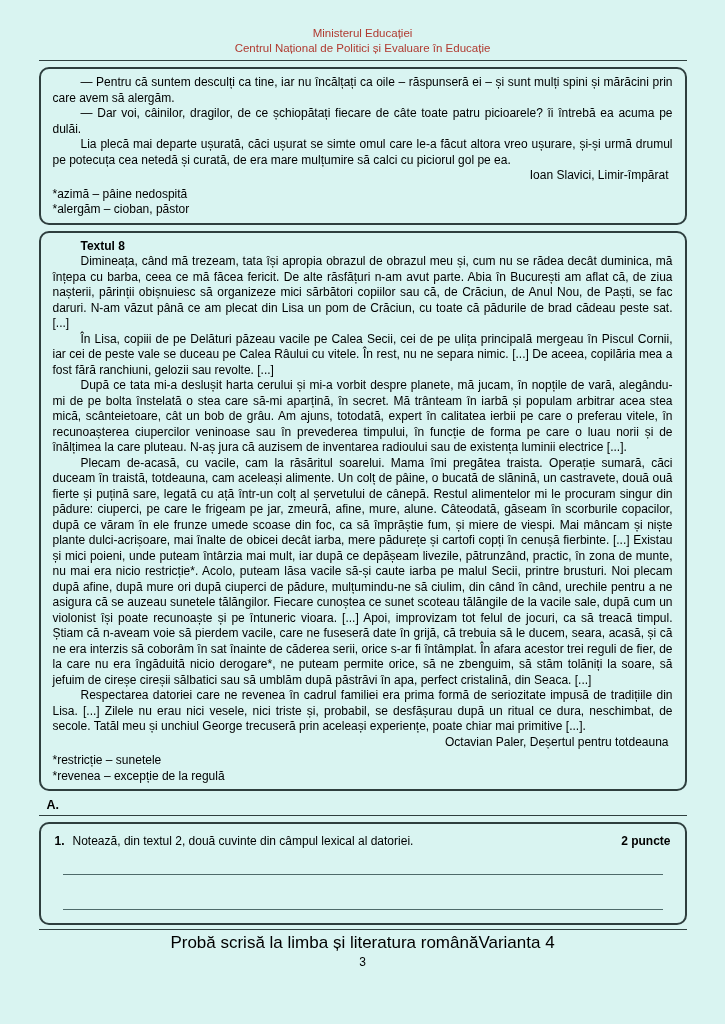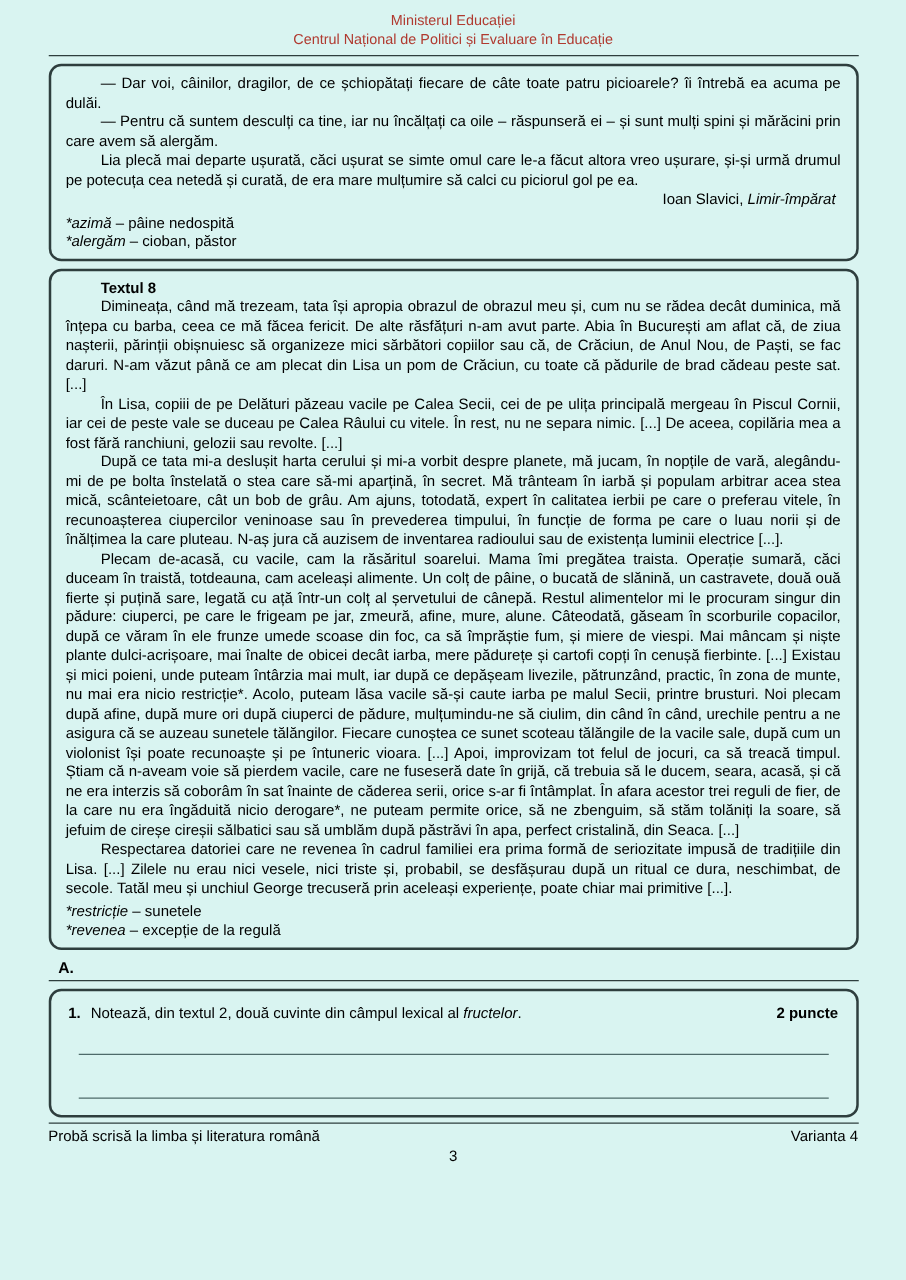--- a/index.html
+++ b/index.html
@@ -12,21 +12,21 @@
   }
   *{box-sizing:border-box;}
   html,body{margin:0;padding:0;}
   body{
     width:725px;height:1024px;overflow:hidden;
     background:var(--page-bg);
     color:var(--text);
     font-family:"Liberation Sans", sans-serif;
     font-size:12px;
   }
-  .page{width:648px;margin:0 auto;padding-top:10px;}
+  .page{width:648px;margin:16px auto;padding-top:10px;}
 
   
   .doc-header{
     text-align:center;
     color:var(--header-text);
     font-size:11.5px;
     line-height:15px;
   }
   .hline{border-top:1.5px solid var(--rule);margin-top:4px;}
 
@@ -34,21 +34,21 @@
   .textbox{
     border:2px solid var(--border);
     border-radius:10px;
     margin-top:6px;
     padding:6px 12px 5px 12px;
     text-align:justify;
     line-height:15.5px;
   }
   .para{margin:0;text-indent:28px;}
   .bold{font-weight:bold;}
-  .it{font-style:italic;text-align:right;}
+  .it{text-align:right;}
   .author{text-align:right;padding-right:4px;margin-top:0;}
   .footnotes{margin-top:3px;text-align:left;line-height:15.5px;}
   .fn-row{display:flex;}
   .fn-half{width:50%;}
 
   
   .section-a{
     font-weight:bold;
     font-size:12.5px;
     padding:4px 0 3px 8px;
@@ -70,69 +70,70 @@
   .answer-line{
     border-bottom:1px solid var(--answer-line);
     margin:26px 8px 0 8px;
     height:0;
   }
   .answer-line.second{margin-top:34px;}
 
   
   .footer-rule{border-top:1.5px solid var(--rule);margin-top:4px;}
   .doc-footer{
-    display:flex;justify-content:space-between;
-    font-size:12px;
+    display:flex;justify-content:center;
+    font-size:17px;
     padding-top:3px;
   }
   .pagenum{text-align:center;font-size:12px;margin-top:2px;}
 </style>
 </head>
 <body>
 
 <div class="page">
 
   <div class="doc-header">
     <div>Ministerul Educației</div>
     <div>Centrul Național de Politici și Evaluare în Educație</div>
   </div>
   <div class="hline"></div>
 
   <div class="textbox">
+    <p class="para">— Pentru că suntem desculți ca tine, iar nu încălțați ca oile – răspunseră ei – și sunt mulți spini și mărăcini prin care avem să alergăm.</p>
     <p class="para">— Dar voi, câinilor, dragilor, de ce șchiopătați fiecare de câte toate patru picioarele? îi întrebă ea acuma pe dulăi.</p>
-    <p class="para">— Pentru că suntem desculți ca tine, iar nu încălțați ca oile – răspunseră ei – și sunt mulți spini și mărăcini prin care avem să alergăm.</p>
     <p class="para">Lia plecă mai departe ușurată, căci ușurat se simte omul care le-a făcut altora vreo ușurare, și-și urmă drumul pe potecuța cea netedă și curată, de era mare mulțumire să calci cu piciorul gol pe ea.</p>
     <div class="author"><span>Ioan Slavici,</span> <span class="it">Limir-împărat</span></div>
     <div class="footnotes">
       <div><span class="it">*azimă</span><span> – pâine nedospită</span></div>
       <div class="fn-row">
         <div class="fn-half"><span class="it">*alergăm</span><span> – cioban, păstor</span></div>
       </div>
     </div>
   </div>
 
   <div class="textbox">
     <p class="para bold">Textul 8</p>
     <p class="para">Dimineața, când mă trezeam, tata își apropia obrazul de obrazul meu și, cum nu se rădea decât duminica, mă înțepa cu barba, ceea ce mă făcea fericit. De alte răsfățuri n-am avut parte. Abia în București am aflat că, de ziua nașterii, părinții obișnuiesc să organizeze mici sărbători copiilor sau că, de Crăciun, de Anul Nou, de Paști, se fac daruri. N-am văzut până ce am plecat din Lisa un pom de Crăciun, cu toate că pădurile de brad cădeau peste sat. [...]</p>
     <p class="para">În Lisa, copiii de pe Delături păzeau vacile pe Calea Secii, cei de pe ulița principală mergeau în Piscul Cornii, iar cei de peste vale se duceau pe Calea Râului cu vitele. În rest, nu ne separa nimic. [...] De aceea, copilăria mea a fost fără ranchiuni, gelozii sau revolte. [...]</p>
     <p class="para">După ce tata mi-a deslușit harta cerului și mi-a vorbit despre planete, mă jucam, în nopțile de vară, alegându-mi de pe bolta înstelată o stea care să-mi aparțină, în secret. Mă trânteam în iarbă și populam arbitrar acea stea mică, scânteietoare, cât un bob de grâu. Am ajuns, totodată, expert în calitatea ierbii pe care o preferau vitele, în recunoașterea ciupercilor veninoase sau în prevederea timpului, în funcție de forma pe care o luau norii și de înălțimea la care pluteau. N-aș jura că auzisem de inventarea radioului sau de existența luminii electrice [...].</p>
     <p class="para">Plecam de-acasă, cu vacile, cam la răsăritul soarelui. Mama îmi pregătea traista. Operație sumară, căci duceam în traistă, totdeauna, cam aceleași alimente. Un colț de pâine, o bucată de slănină, un castravete, două ouă fierte și puțină sare, legată cu ață într-un colț al șervetului de cânepă. Restul alimentelor mi le procuram singur din pădure: ciuperci, pe care le frigeam pe jar, zmeură, afine, mure, alune. Câteodată, găseam în scorburile copacilor, după ce văram în ele frunze umede scoase din foc, ca să împrăștie fum, și miere de viespi. Mai mâncam și niște plante dulci-acrișoare, mai înalte de obicei decât iarba, mere pădurețe și cartofi copți în cenușă fierbinte. [...] Existau și mici poieni, unde puteam întârzia mai mult, iar după ce depășeam livezile, pătrunzând, practic, în zona de munte, nu mai era nicio restricție*. Acolo, puteam lăsa vacile să-și caute iarba pe malul Secii, printre brusturi. Noi plecam după afine, după mure ori după ciuperci de pădure, mulțumindu-ne să ciulim, din când în când, urechile pentru a ne asigura că se auzeau sunetele tălăngilor. Fiecare cunoștea ce sunet scoteau tălăngile de la vacile sale, după cum un violonist își poate recunoaște și pe întuneric vioara. [...] Apoi, improvizam tot felul de jocuri, ca să treacă timpul. Știam că n-aveam voie să pierdem vacile, care ne fuseseră date în grijă, că trebuia să le ducem, seara, acasă, și că ne era interzis să coborâm în sat înainte de căderea serii, orice s-ar fi întâmplat. În afara acestor trei reguli de fier, de la care nu era îngăduită nicio derogare*, ne puteam permite orice, să ne zbenguim, să stăm tolăniți la soare, să jefuim de cireșe cireșii sălbatici sau să umblăm după păstrăvi în apa, perfect cristalină, din Seaca. [...]</p>
     <p class="para">Respectarea datoriei care ne revenea în cadrul familiei era prima formă de seriozitate impusă de tradițiile din Lisa. [...] Zilele nu erau nici vesele, nici triste și, probabil, se desfășurau după un ritual ce dura, neschimbat, de secole. Tatăl meu și unchiul George trecuseră prin aceleași experiențe, poate chiar mai primitive [...].</p>
+    <div class="author"><span>Octavian Paler,</span> <span class="it">Deșertul pentru totdeauna</span></div>
     <div class="footnotes">
       <div><span class="it">*restricție</span><span> – sunetele</span></div>
       <div><span class="it">*revenea</span><span> – excepție de la regulă</span></div>
     </div>
   </div>
 
   <div class="section-a">A.</div>
 
   <div class="qbox">
     <div class="qrow">
       <span class="bold qnum">1.</span>
-      <span class="qtext"><span>Notează, din textul 2, două cuvinte din câmpul lexical al </span><span class="it">fructelor</span><span>.</span></span>
+      <span class="qtext"><span>Notează, din textul 2, două cuvinte din câmpul lexical al </span><span class="it">datoriei</span><span>.</span></span>
       <span class="bold points">2 puncte</span>
     </div>
     <div class="answer-line"></div>
     <div class="answer-line second"></div>
   </div>
 
   <div class="footer-rule"></div>
   <div class="doc-footer">
     <span>Probă scrisă la limba și literatura română</span>
     <span>Varianta 4</span>

